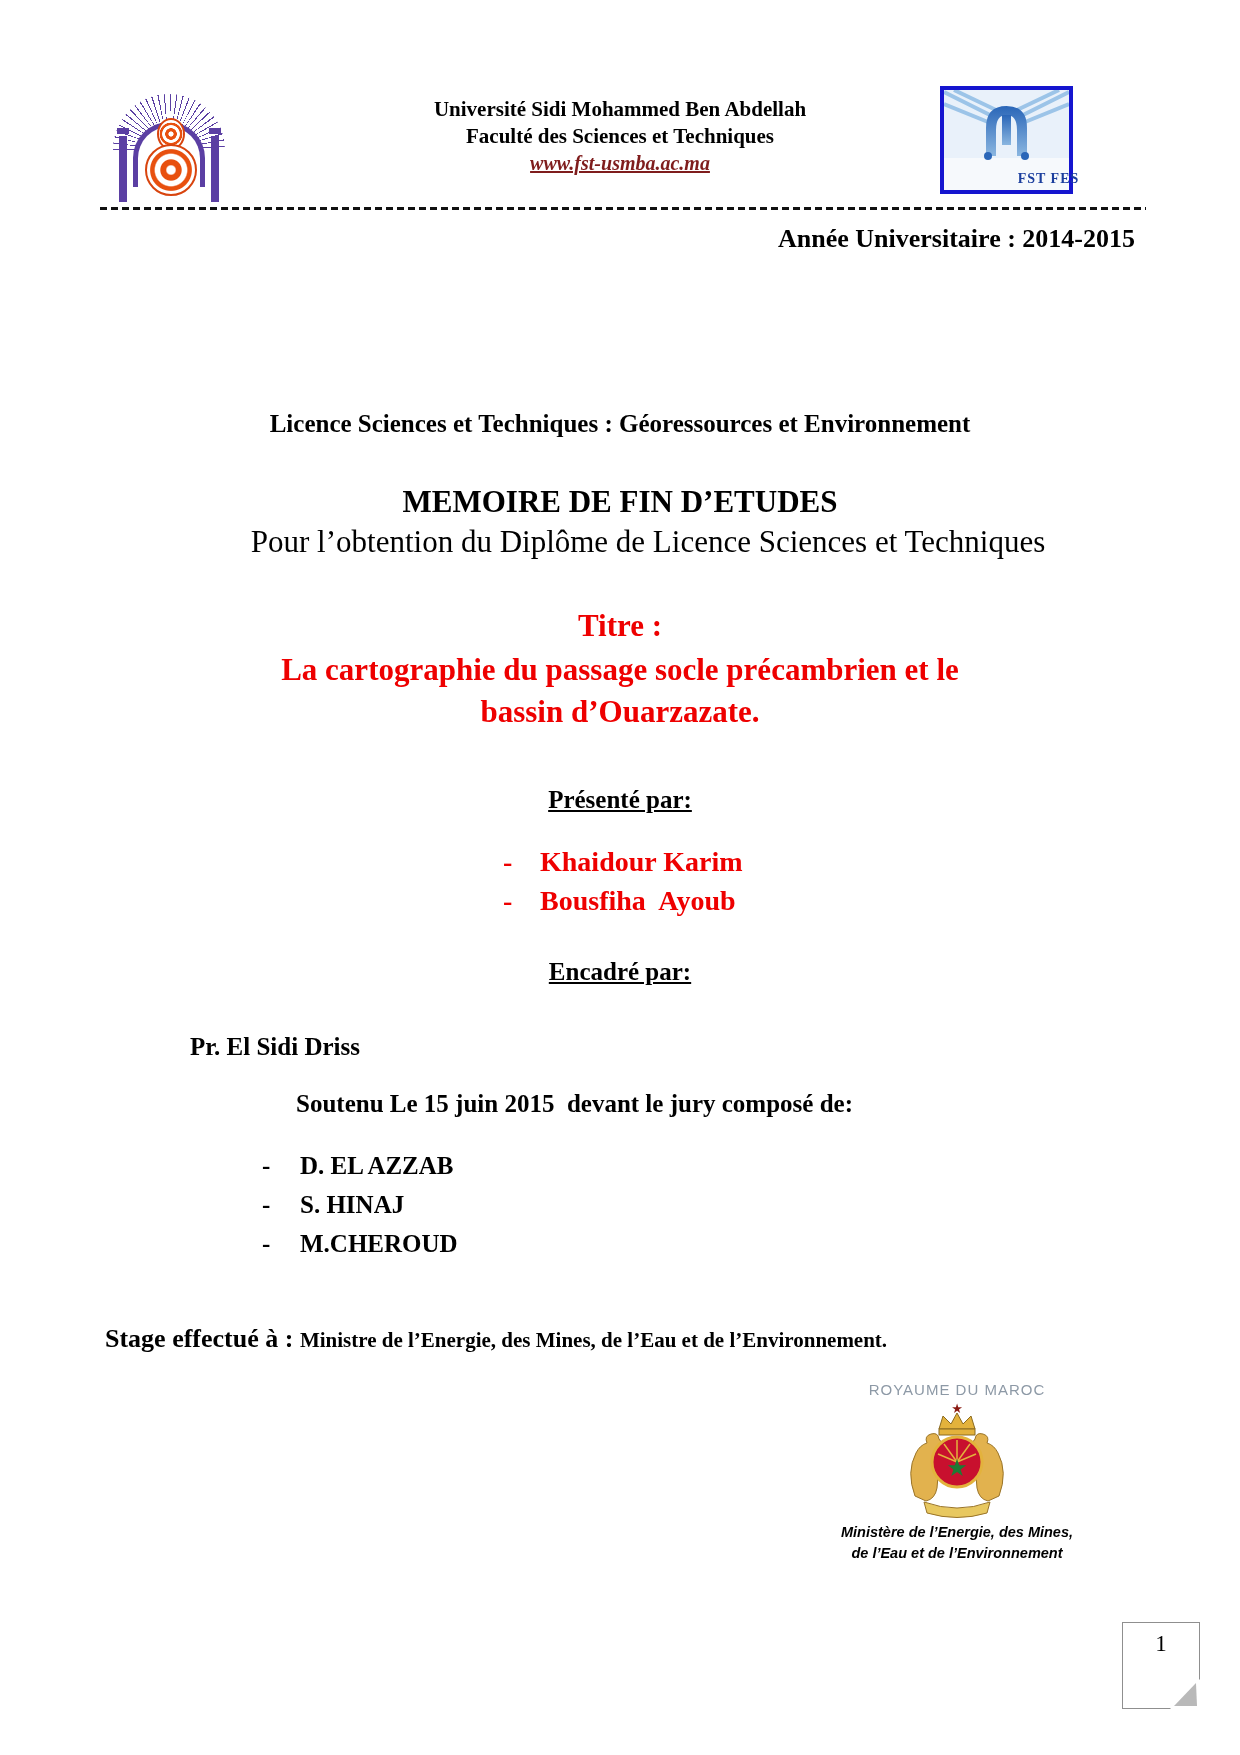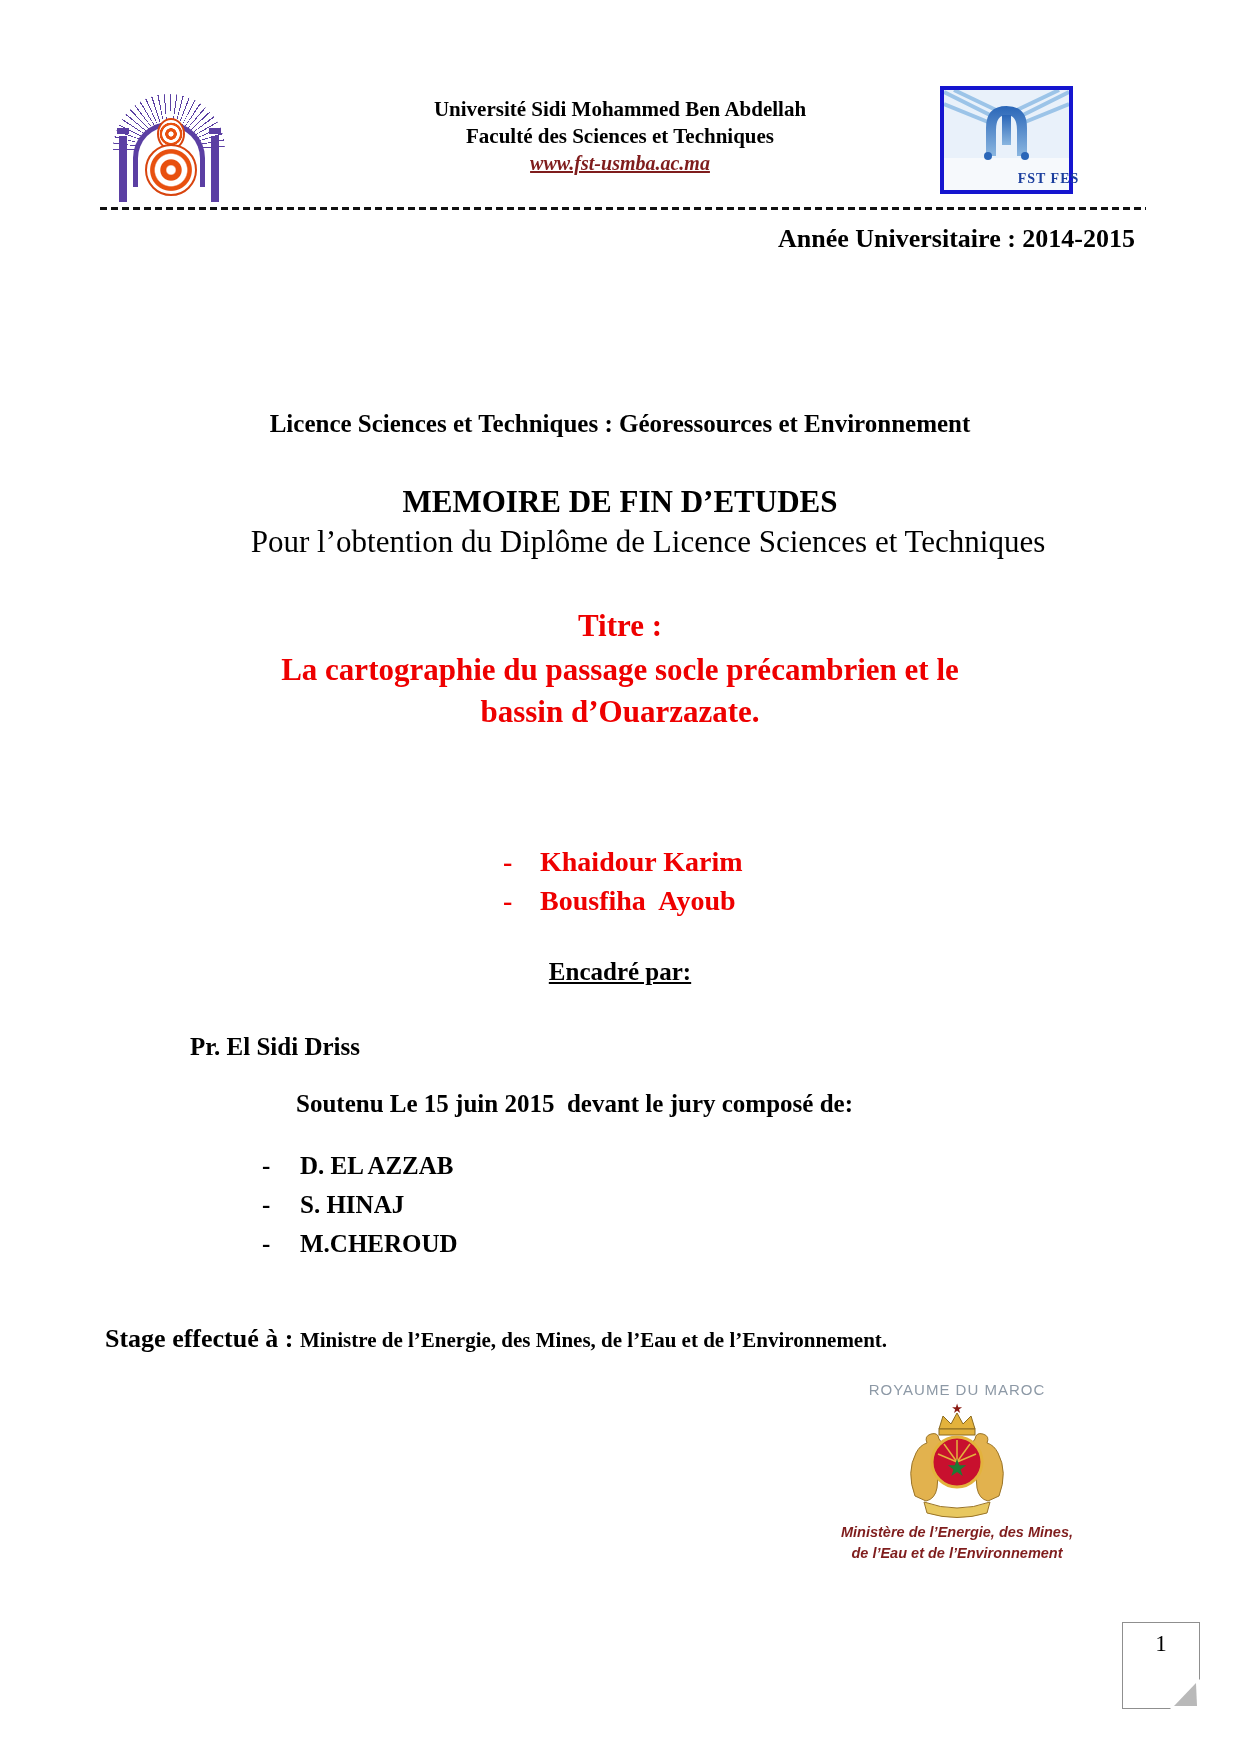--- a/index.html
+++ b/index.html
@@ -74,21 +74,21 @@
 
   .stage { left:105px; top:1324px; }
   .stage-label { font-weight:bold; font-size:26px; }
   .stage-place { font-weight:bold; font-size:21px; }
 
   
   .maroc { left:832px; top:1381px; width:250px; text-align:center; }
   .kingdom { font-family:"Liberation Sans","DejaVu Sans",sans-serif; font-size:15px; letter-spacing:1px; color:#8d99a6; }
   .coa { margin:2px auto 0 auto; display:block; }
   .ministere { font-family:"Liberation Sans","DejaVu Sans",sans-serif; font-weight:bold; font-style:italic;
-               font-size:14.5px; line-height:21px; color:#7f1d1d; }
+               font-size:14.5px; line-height:21px; color:#000000; }
 
   
   .pagenum { left:1122px; top:1622px; width:76px; height:85px; border:1px solid #8f8f8f; background:#fff; }
   .pagenum .num { text-align:center; padding-top:8px; font-size:23px; }
   .pagenum svg { position:absolute; right:-1px; bottom:-1px; }
 </style>
 </head>
 <body>
 
 <div class="page">
@@ -138,20 +138,21 @@
 
 
   <div class="t-center licence-line">Licence Sciences et Techniques : Géoressources et Environnement</div>
   <div class="t-center memoire">MEMOIRE DE FIN D’ETUDES</div>
   <div class="t-center pour">Pour l’obtention du Diplôme de Licence Sciences et Techniques</div>
 
   <div class="t-center titre-label red">Titre :</div>
   <div class="t-center titre-1 red">La cartographie du passage socle précambrien et le</div>
   <div class="t-center titre-2 red">bassin d’Ouarzazate.</div>
 
+  <div class="t-center presente">Présenté par:</div>
   <div class="abs presenters">
     <div class="presenter-row">
       <span class="dash">-</span><span class="pre">Khaidour Karim</span>
     </div>
     <div class="presenter-row">
       <span class="dash">-</span><span class="pre">Bousfiha  Ayoub</span>
     </div>
   </div>
 
   <div class="t-center encadre">Encadré par:</div>

